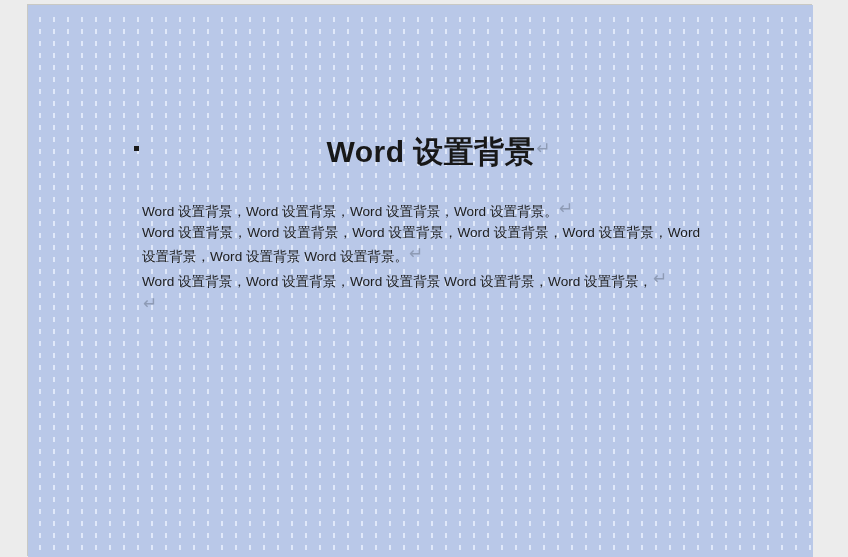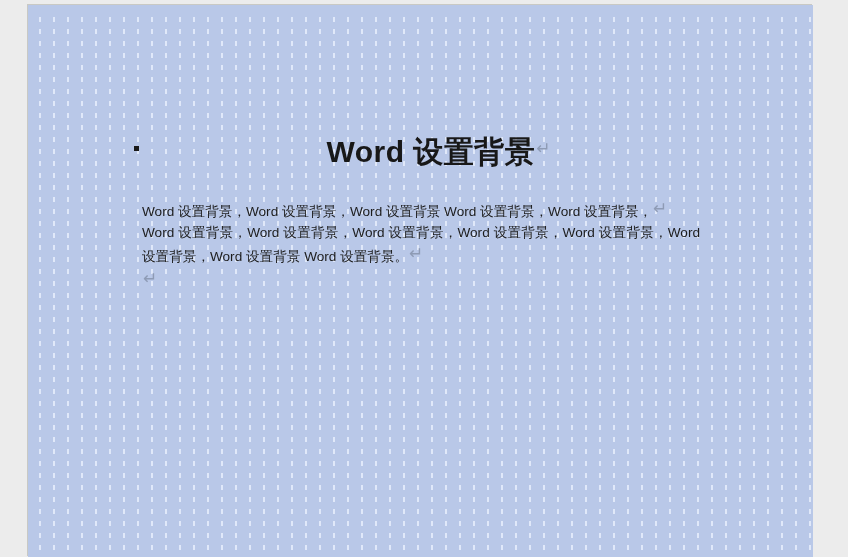--- a/index.html
+++ b/index.html
@@ -173,21 +173,22 @@
 
     <div id="page-content">
 
       <div id="kwn-marker"></div>
 
       <div id="doc-title-row">
         <span id="doc-title">Word 设置背景</span><span class="pilcrow">↵</span>
       </div>
 
       <div id="body-block">
+          <div class="para"><span>Word 设置背景，Word 设置背景，Word 设置背景，Word 设置背景。</span><span class="pilcrow">↵</span></div>
+          <div class="para"><span>Word 设置背景，Word 设置背景，Word 设置背景，Word 设置背景，Word 设置背景，Word 设置背景，Word 设置背景 Word 设置背景。</span><span class="pilcrow">↵</span></div>
           <div class="para"><span>Word 设置背景，Word 设置背景，Word 设置背景 Word 设置背景，Word 设置背景，</span><span class="pilcrow">↵</span></div>
-          <div class="para"><span>Word 设置背景，Word 设置背景，Word 设置背景，Word 设置背景，Word 设置背景，Word 设置背景，Word 设置背景 Word 设置背景。</span><span class="pilcrow">↵</span></div>
           <div class="para empty-para"><span class="pilcrow">↵</span></div>
         </div>
 
     </div>
   </div>
 
 </div>
 
 </body></html>

